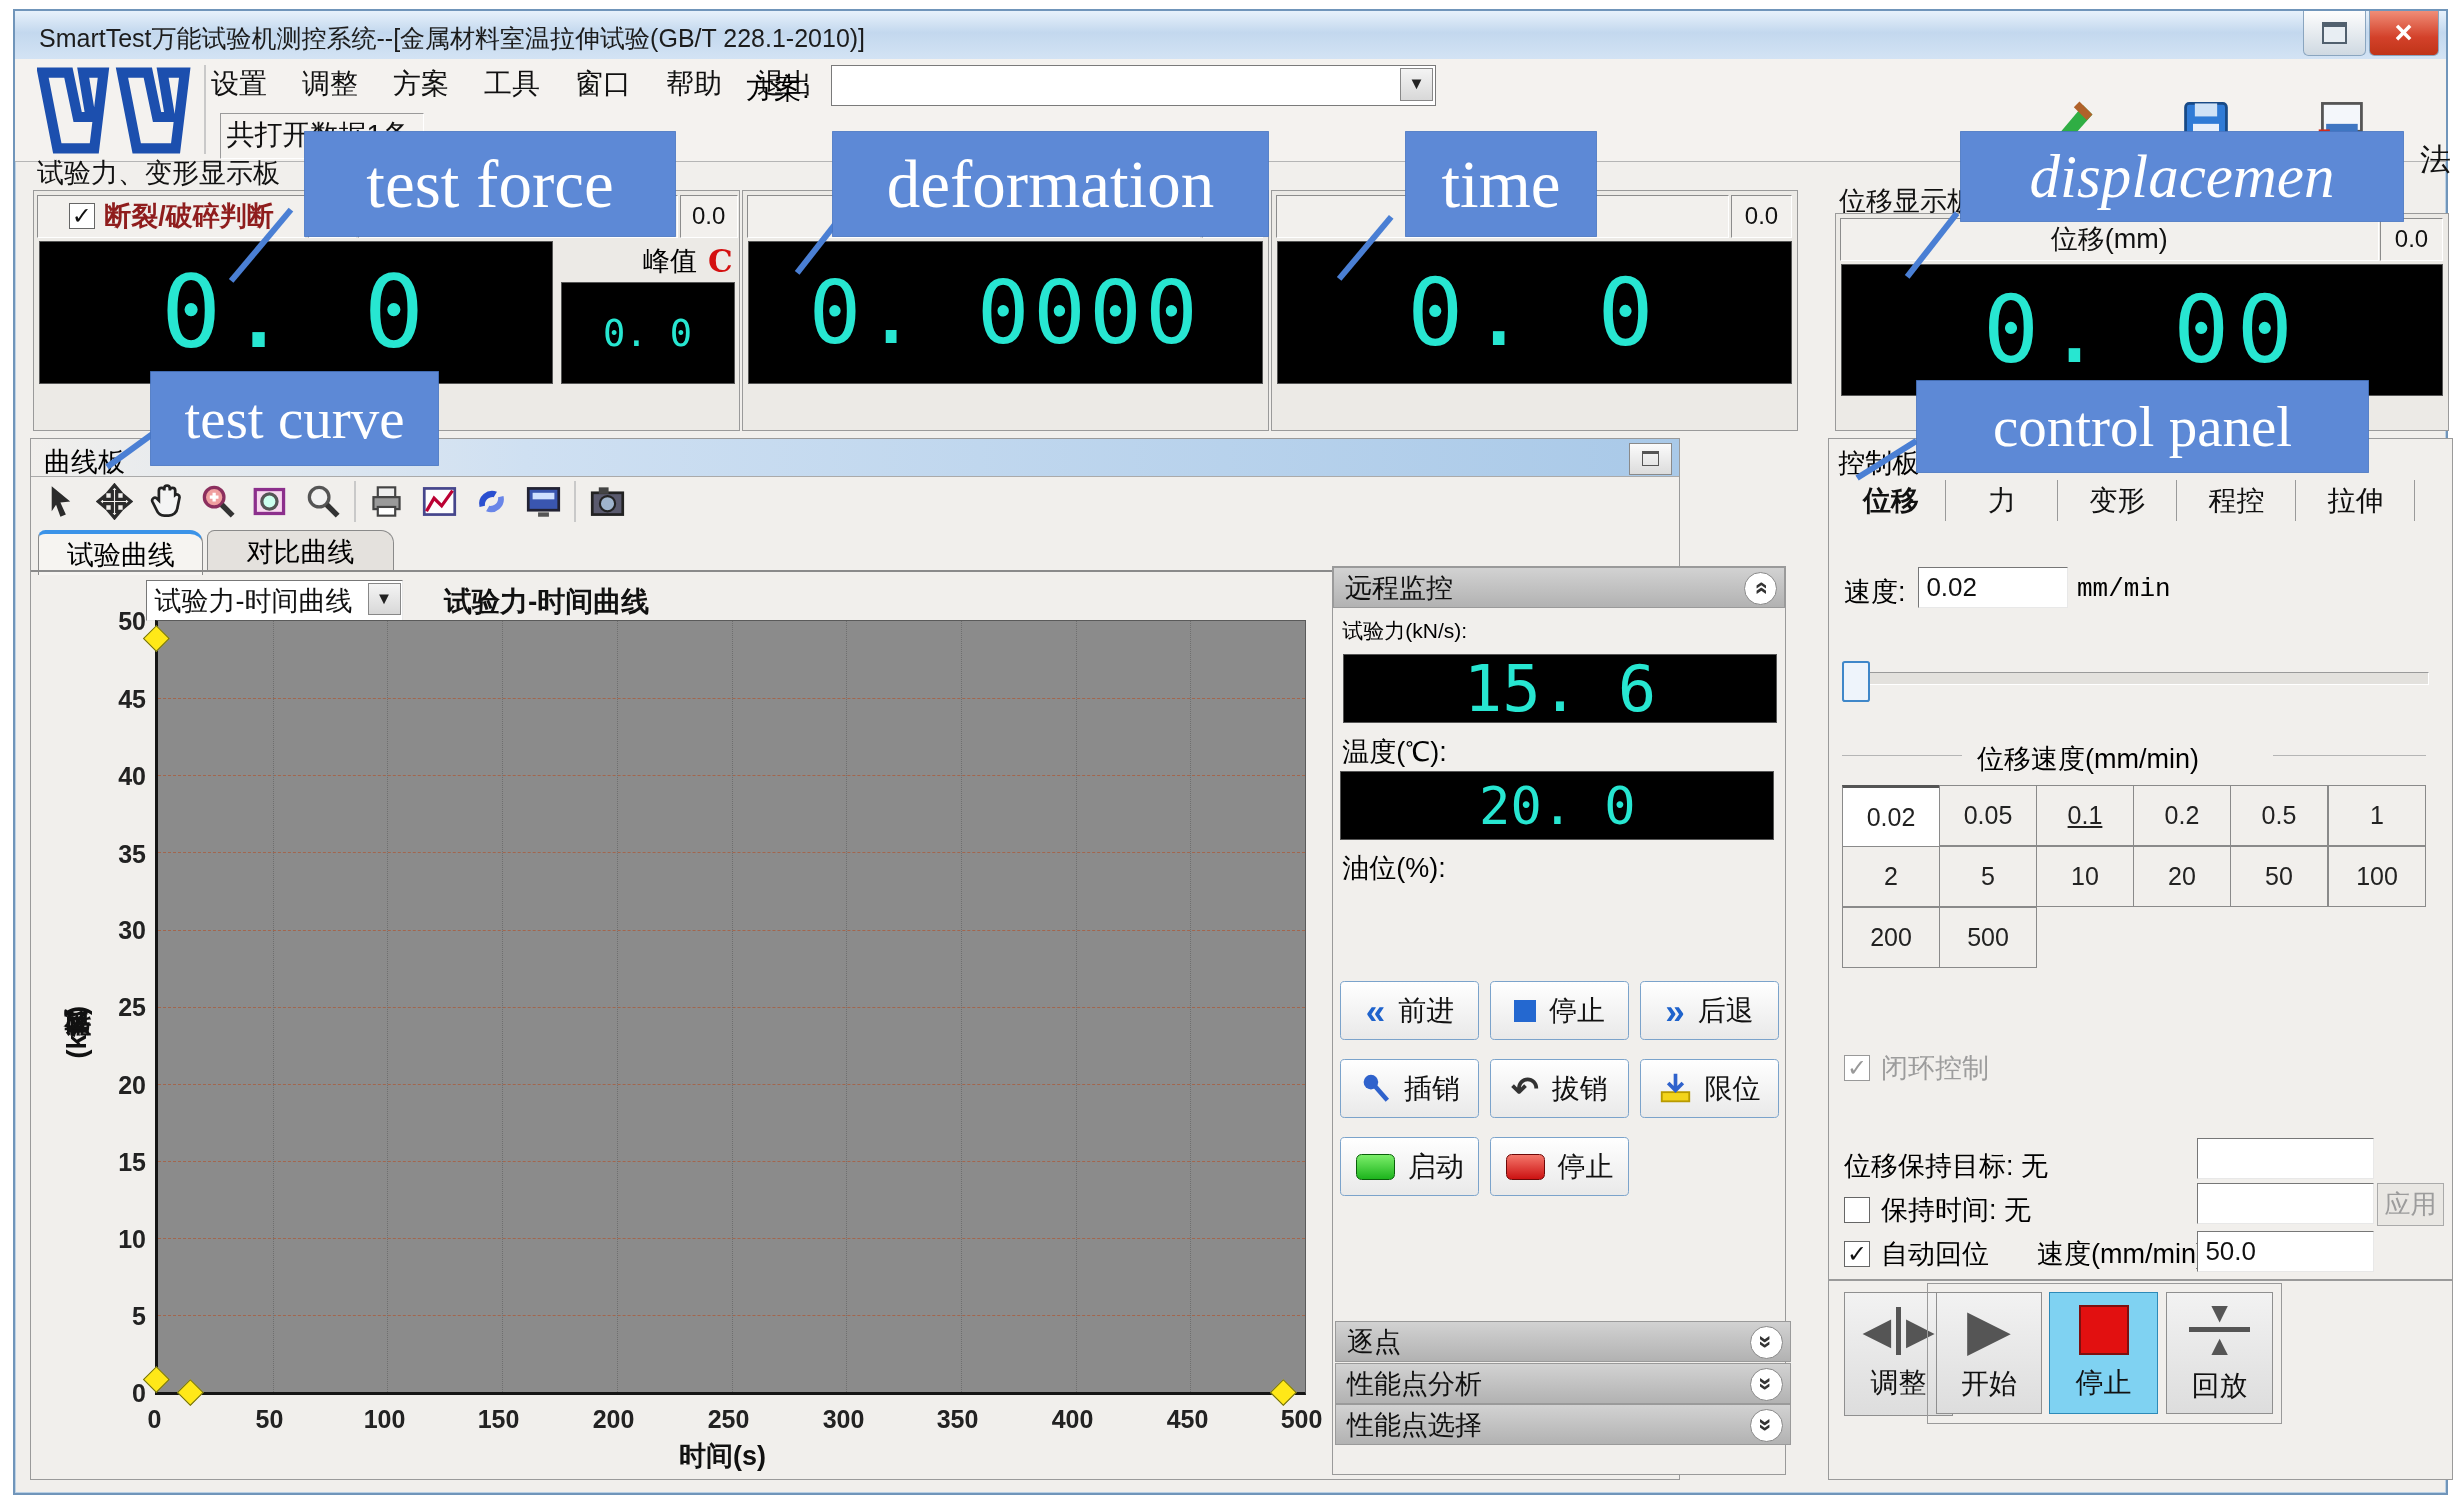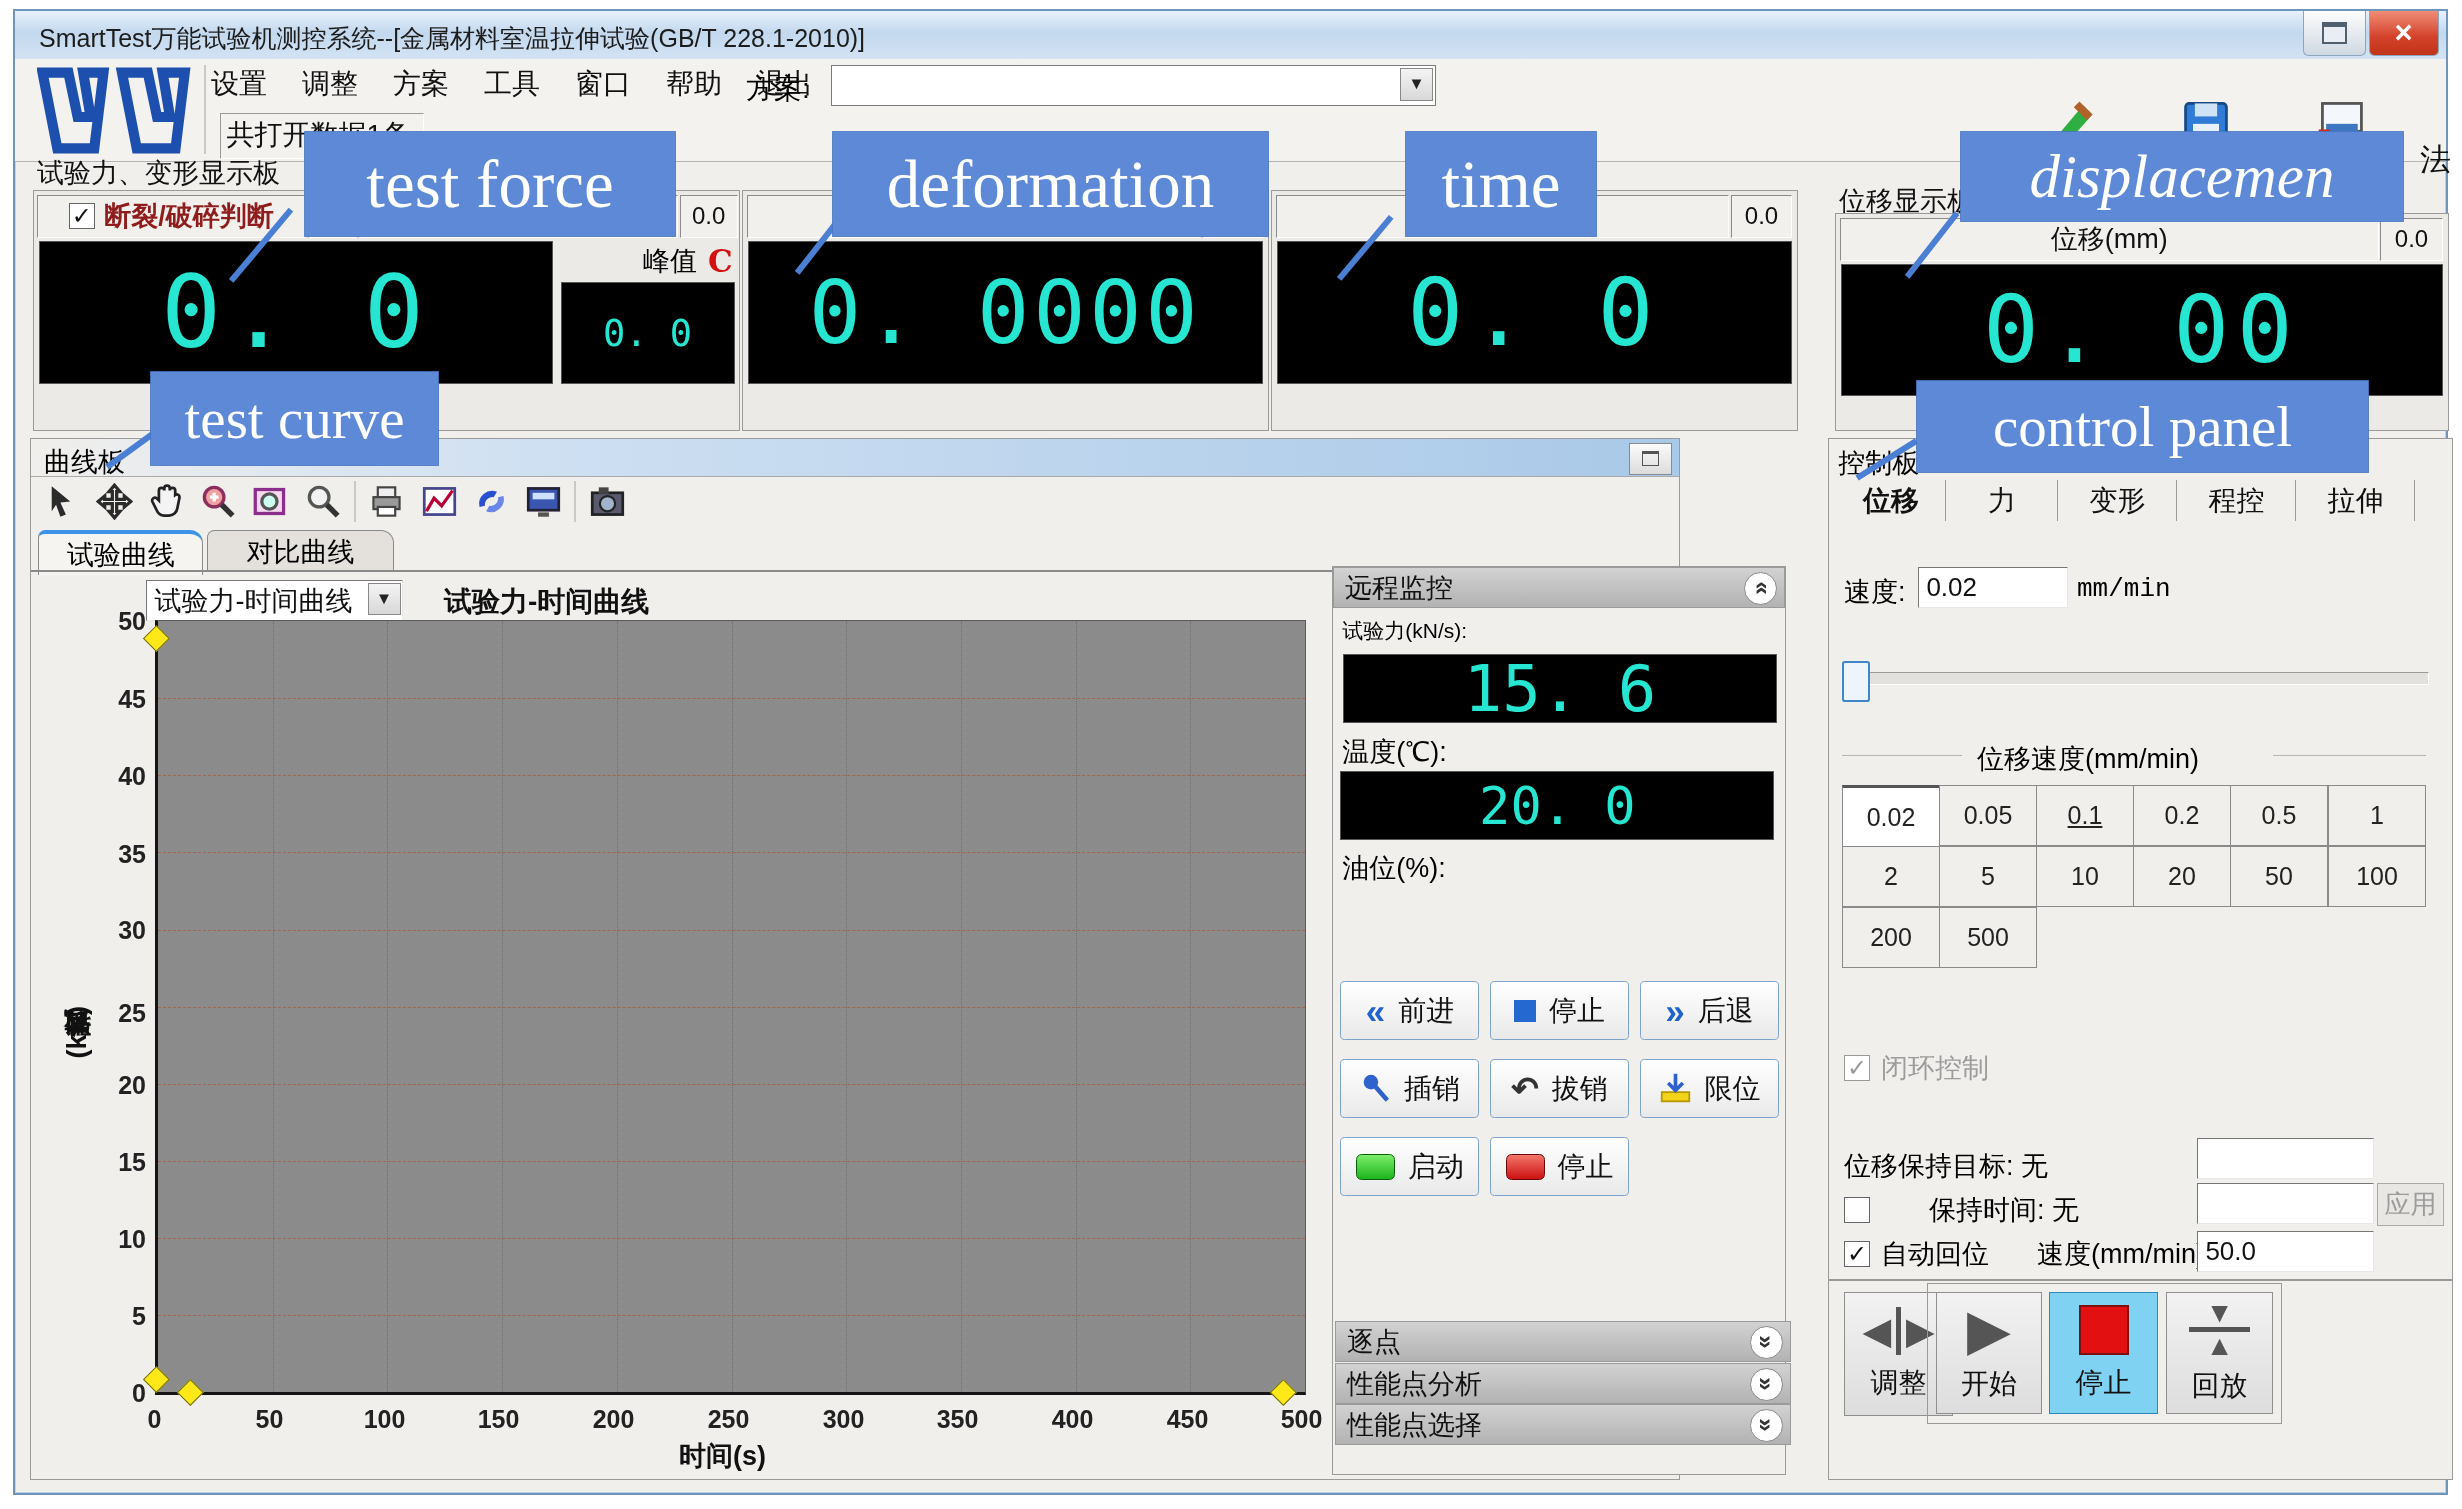--- a/index.html
+++ b/index.html
@@ -286,21 +286,21 @@
       <div class="diamond" style="left:116px;top:190px;"></div>
       <div class="diamond" style="left:116px;top:931px;"></div>
       <div class="diamond" style="left:150px;top:944px;"></div>
       <div class="diamond" style="left:1243px;top:944px;"></div>
 
       <div class="ytick" style="left:63px;top:168px;">50</div>
       <div class="ytick" style="left:63px;top:246px;">45</div>
       <div class="ytick" style="left:63px;top:323px;">40</div>
       <div class="ytick" style="left:63px;top:401px;">35</div>
       <div class="ytick" style="left:63px;top:477px;">30</div>
-      <div class="ytick" style="left:63px;top:554px;margin-top:6px;">25</div>
+      <div class="ytick" style="left:63px;top:554px;">25</div>
       <div class="ytick" style="left:63px;top:632px;">20</div>
       <div class="ytick" style="left:63px;top:709px;">15</div>
       <div class="ytick" style="left:63px;top:786px;">10</div>
       <div class="ytick" style="left:63px;top:863px;">5</div>
       <div class="ytick" style="left:63px;top:940px;">0</div>
 
       <div class="xtick" style="left:82px;top:966px;">0</div>
       <div class="xtick" style="left:197px;top:966px;">50</div>
       <div class="xtick" style="left:312px;top:966px;">100</div>
       <div class="xtick" style="left:426px;top:966px;">150</div>
@@ -429,21 +429,21 @@
       <div class="abs" style="left:15px;top:611px;display:flex;gap:11px;align-items:center;">
         <span class="chk gray">✓</span>
         <span class="graytext" style="font-size:27px;">闭环控制</span>
       </div>
 
       <div class="abs" style="left:15px;top:709px;font-size:27px;">位移保持目标: 无</div>
       <div class="abs input" style="left:368px;top:699px;width:168px;height:39px;"></div>
 
       <div class="abs" style="left:15px;top:753px;display:flex;gap:11px;align-items:center;">
         <span class="chk"></span>
-        <span style="font-size:27px;margin-left:48px;">保持时间: 无</span>
+        <span style="font-size:27px;">保持时间: 无</span>
       </div>
       <div class="abs input" style="left:368px;top:744px;width:168px;height:39px;"></div>
       <div class="abs" style="left:548px;top:744px;width:65px;height:41px;border:1.9px solid #aaa;background:#e9e7e3;display:flex;align-items:center;justify-content:center;font-size:26px;color:#9c9c9c;">应用</div>
 
       <div class="abs" style="left:15px;top:797px;display:flex;gap:11px;align-items:center;">
         <span class="chk">✓</span>
         <span style="font-size:27px;">自动回位</span>
         <span style="font-size:27px;margin-left:37px;">速度(mm/min):</span>
       </div>
       <div class="abs input" style="left:368px;top:792px;width:168px;height:39px;">50.0</div>

